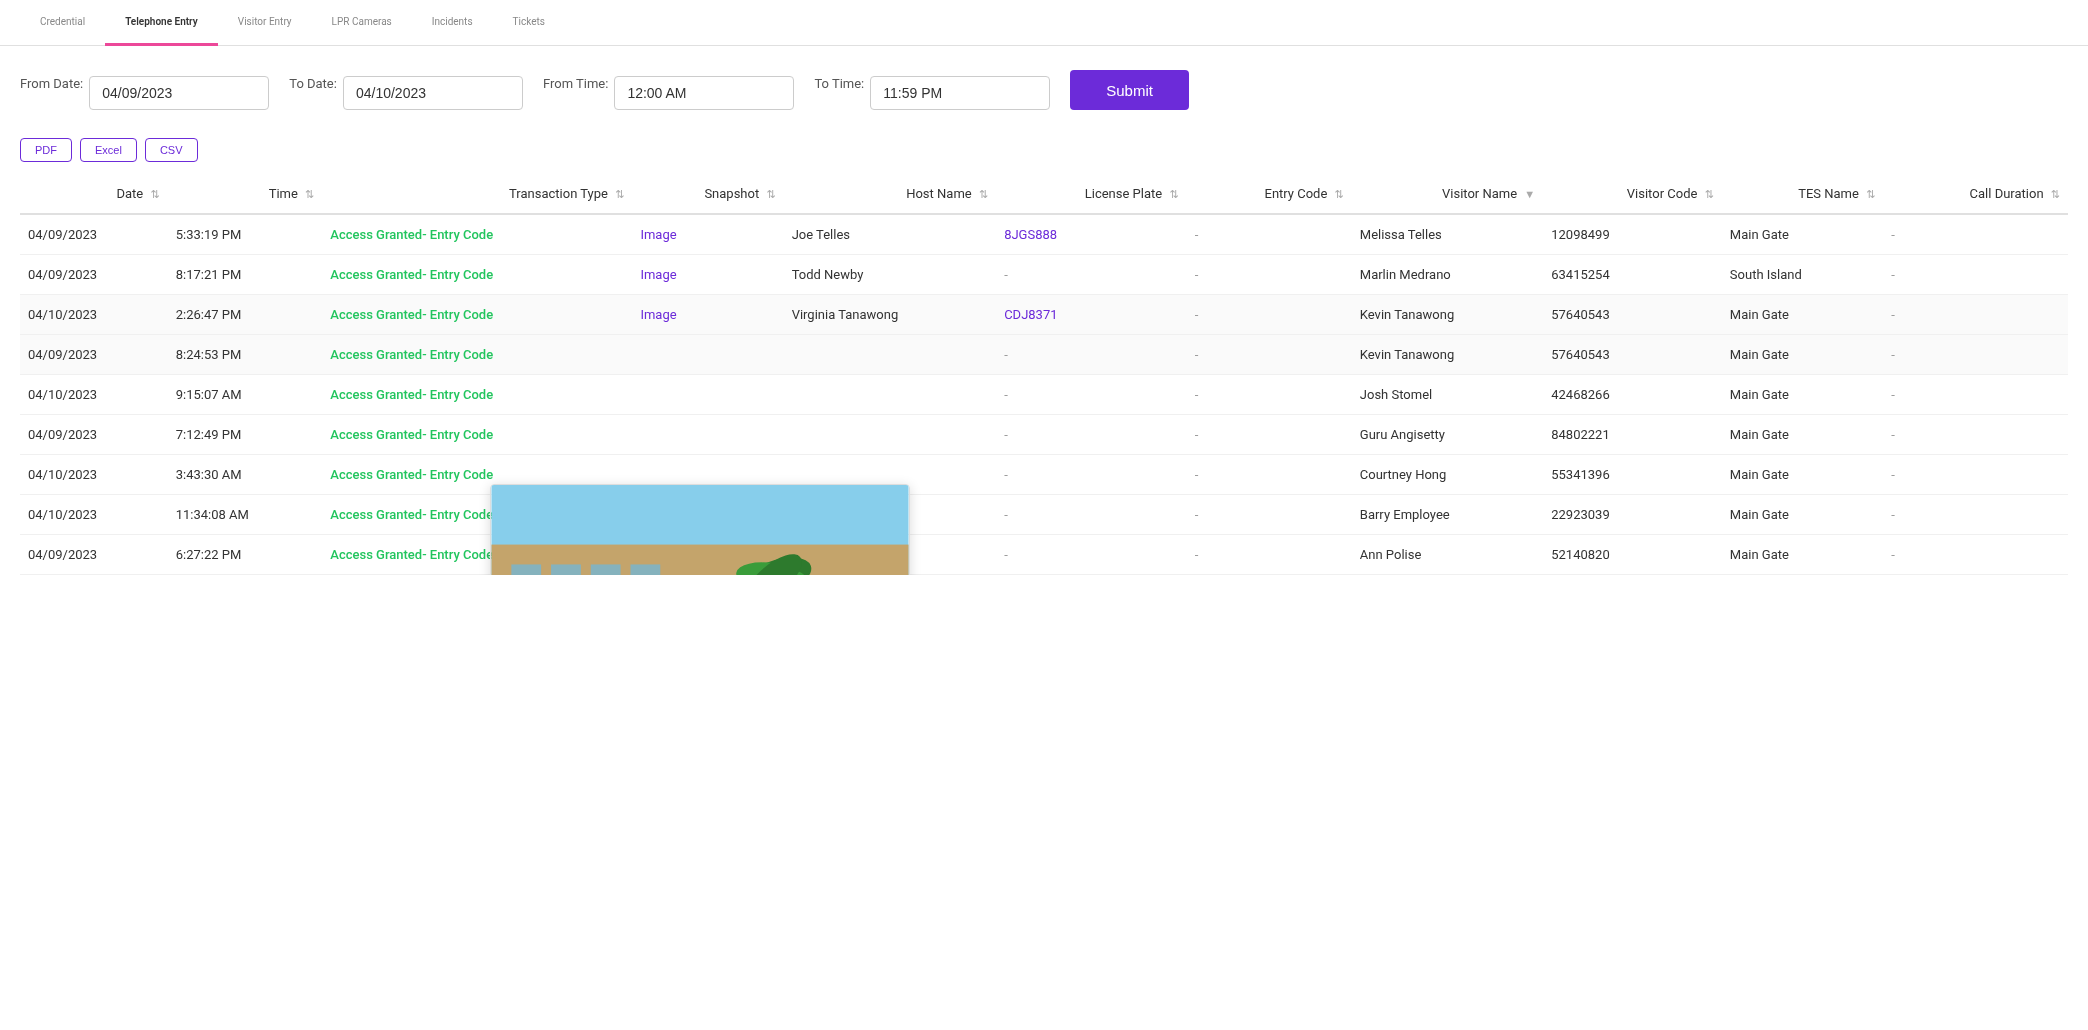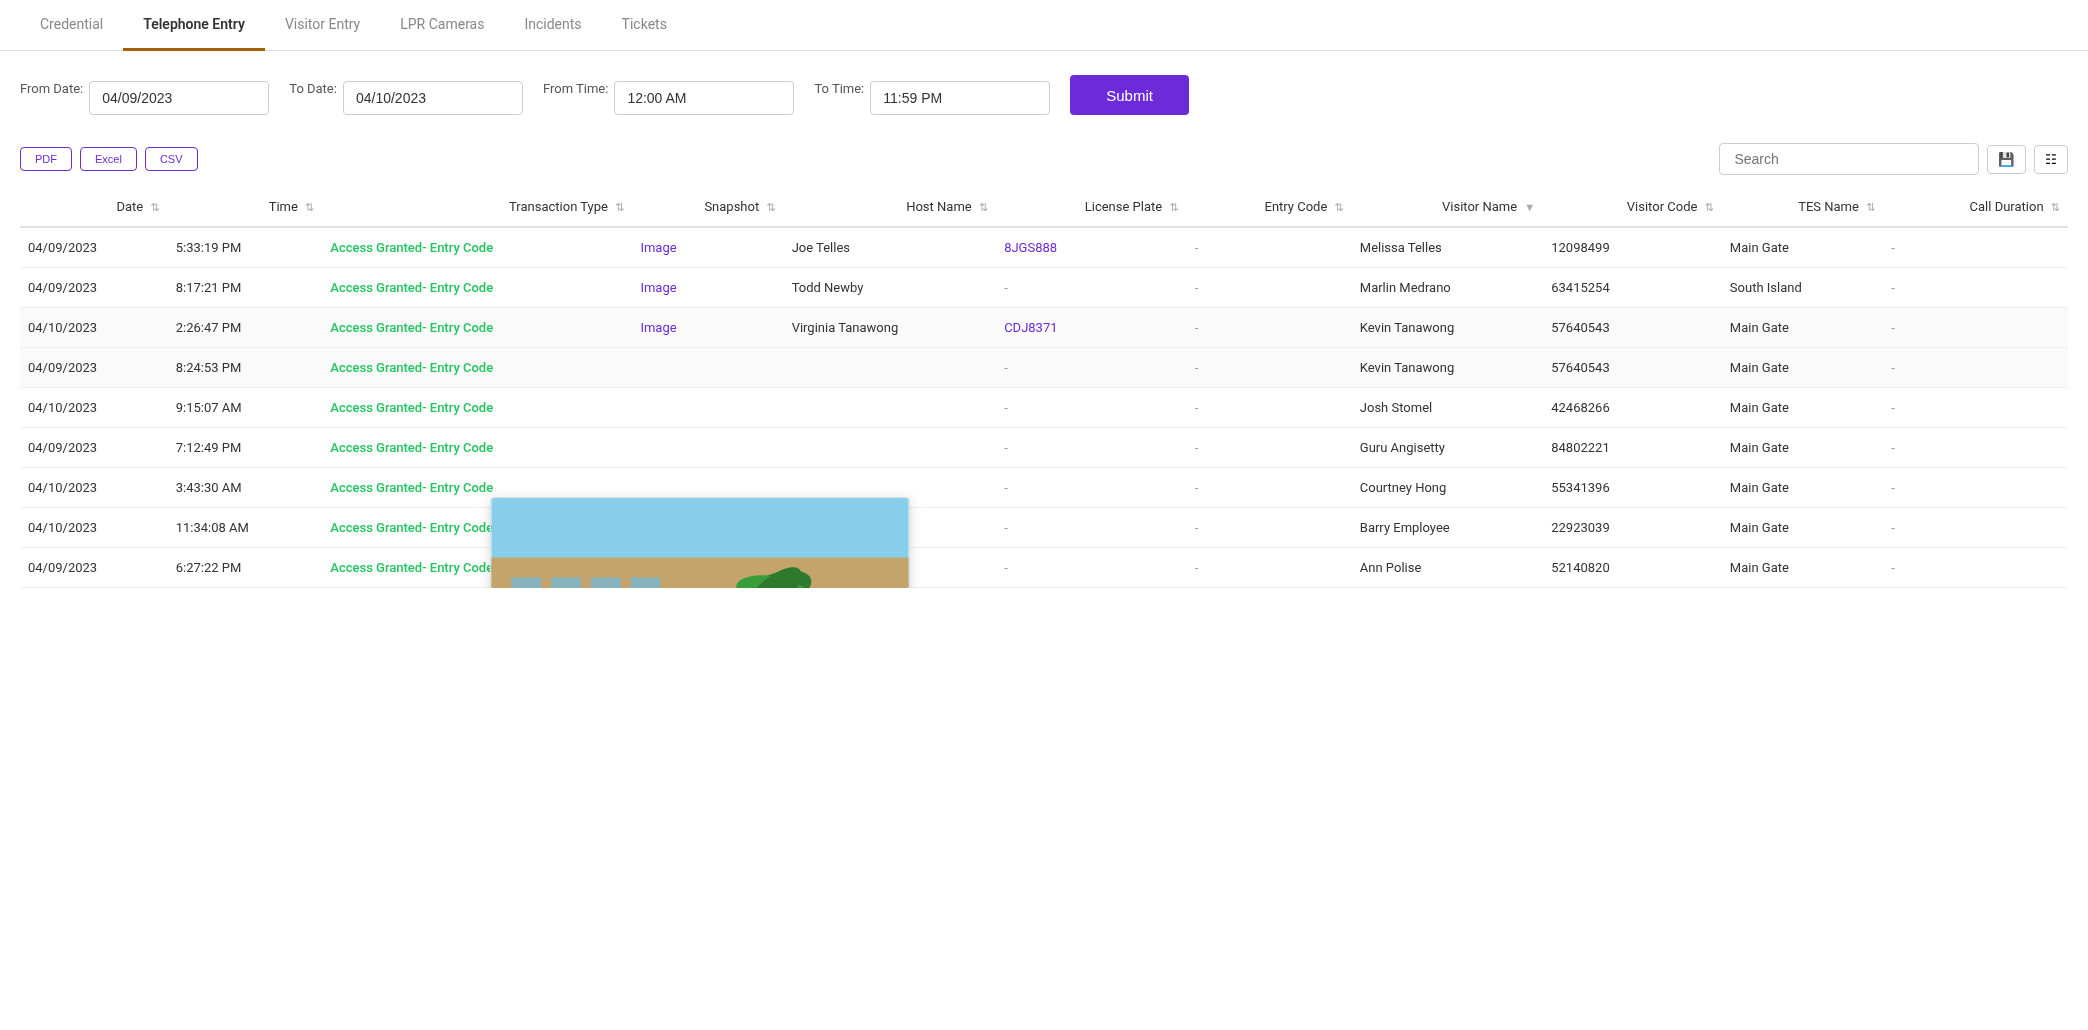--- a/index.html
+++ b/index.html
@@ -1,21 +1,21 @@
 <!DOCTYPE html>
 <html><head>
   <meta charset="utf-8">
   <style>
     * { box-sizing: border-box; margin: 0; padding: 0; }
     body { font-family: -apple-system, BlinkMacSystemFont, 'Segoe UI', Roboto, sans-serif; background: #fff; color: #333; font-size: 14px; }
 
     
     .tabs { display: flex; border-bottom: 1px solid #e0e0e0; padding: 0 20px; }
-    .tab { padding: 16px 20px; cursor: pointer; color: #888; font-size: 14px; border-bottom: 3px solid transparent; margin-bottom: -1px; }
-    .tab.active { color: #333; border-bottom: 3px solid #a16207; font-weight: 600; }
+    .tab { padding: 16px 20px; cursor: pointer; color: #888; font-size: 10px; border-bottom: 3px solid transparent; margin-bottom: -1px; }
+    .tab.active { color: #333; border-bottom: 3px solid #ec4899; font-weight: 600; }
 
     
     .form-area { padding: 24px 20px 16px 20px; }
     .form-row { display: flex; gap: 20px; align-items: flex-end; }
     .form-group { display: flex; flex-direction: row; gap: 6px; }
     .form-group label { font-size: 13px; color: #555; }
     .form-group input { border: 1px solid #ccc; border-radius: 4px; padding: 8px 12px; font-size: 14px; width: 180px; color: #333; }
     .submit-btn { background: #6c2bd9; color: #fff; border: none; border-radius: 4px; padding: 4px 36px; font-size: 15px; cursor: pointer; height: 40px; }
 
     
@@ -80,29 +80,20 @@
     <button class="submit-btn">Submit</button>
   </div>
 </div>
 
 <div class="toolbar">
   <div class="toolbar-left">
     <button class="export-btn">PDF</button>
     <button class="export-btn">Excel</button>
     <button class="export-btn">CSV</button>
   </div>
-  <div class="toolbar-right">
-    <input class="search-input" type="text" placeholder="Search" style="">
-    <button class="icon-btn" title="Save">
-      <span>💾</span>
-    </button>
-    <button class="icon-btn" title="Columns">
-      <span>☷</span>
-    </button>
-  </div>
 </div>
 
 <div class="table-container">
   <div class="table-wrapper">
     <table>
       <thead id="table-head">
           <tr>
             <th>Date <span class="sort-icon">⇅</span></th>
             <th>Time <span class="sort-icon">⇅</span></th>
             <th>Transaction Type <span class="sort-icon">⇅</span></th>

